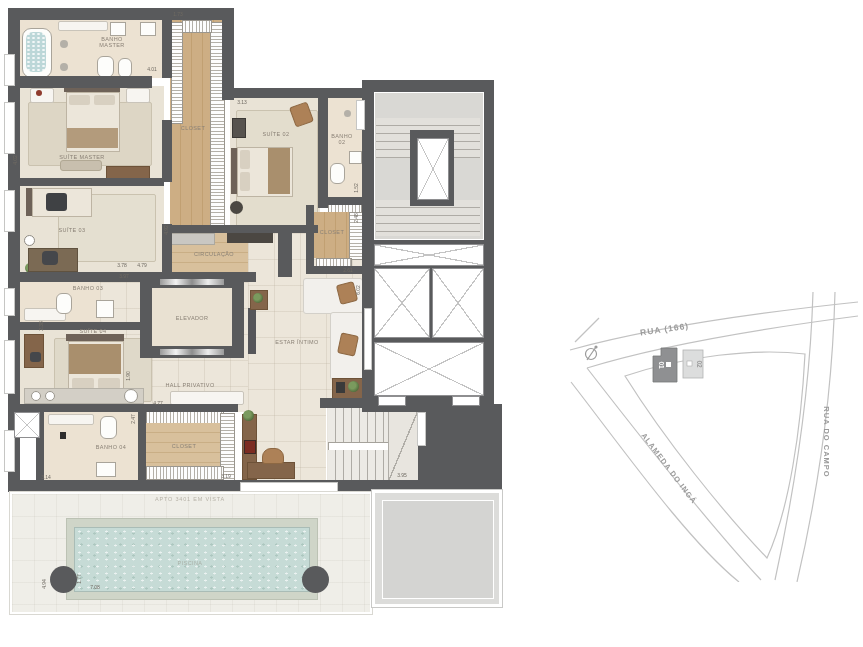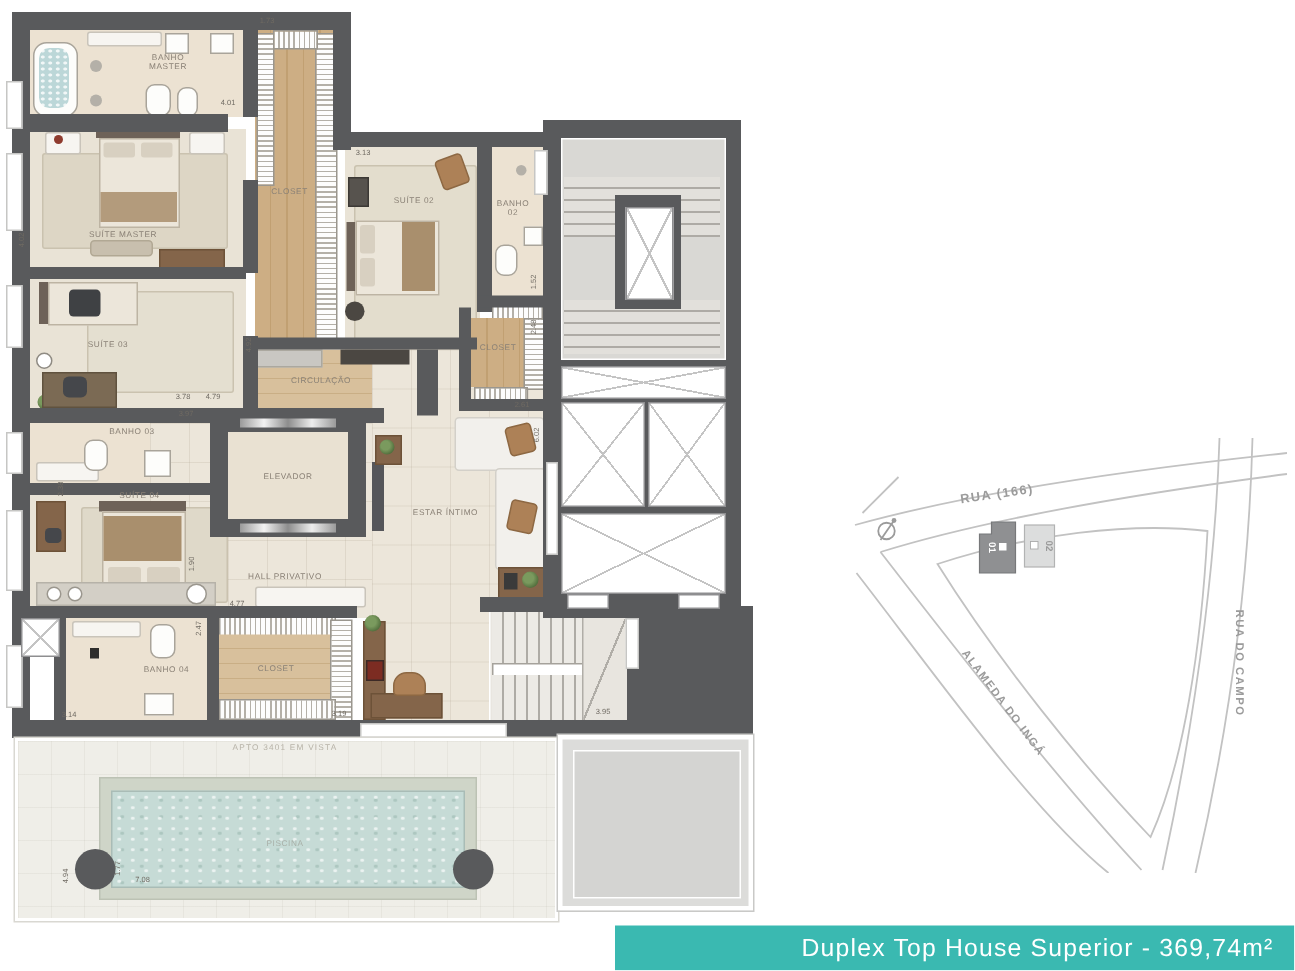--- a/index.html
+++ b/index.html
@@ -305,17 +305,14 @@
       <rect x="13" y="14" width="5" height="5" fill="#fff"></rect>
       <rect x="34" y="13" width="5" height="5" fill="#fff" stroke="#aaa" stroke-width="0.6"></rect>
       <text x="6" y="17" font-size="6.5" font-weight="bold" fill="#ffffff" transform="rotate(90 6 17)" text-anchor="middle">01</text>
       <text x="44" y="16" font-size="6.5" font-weight="bold" fill="#9a9a9a" transform="rotate(90 44 16)" text-anchor="middle">02</text>
     </g>
     <text x="100" y="42" font-size="8.5" font-weight="bold" fill="#9b9b9b" letter-spacing="1" transform="rotate(-8 100 42)" text-anchor="middle">RUA (166)</text>
     <text x="259" y="152" font-size="7.5" font-weight="bold" fill="#9b9b9b" letter-spacing="1" transform="rotate(90 259 152)" text-anchor="middle">RUA DO CAMPO</text>
     <text x="102" y="180" font-size="7.5" font-weight="bold" fill="#9b9b9b" letter-spacing="1" transform="rotate(53 102 180)" text-anchor="middle">ALAMEDA DO INGÁ</text>
   </svg>
 
-  <div class="banner" style="left:410px;top:617px;width:453px;height:30px;background:#3ab9b1;">
-    <span>Duplex Top House Superior - 369,74m²</span>
-  </div>
 
 </div>
 
 </body></html>

